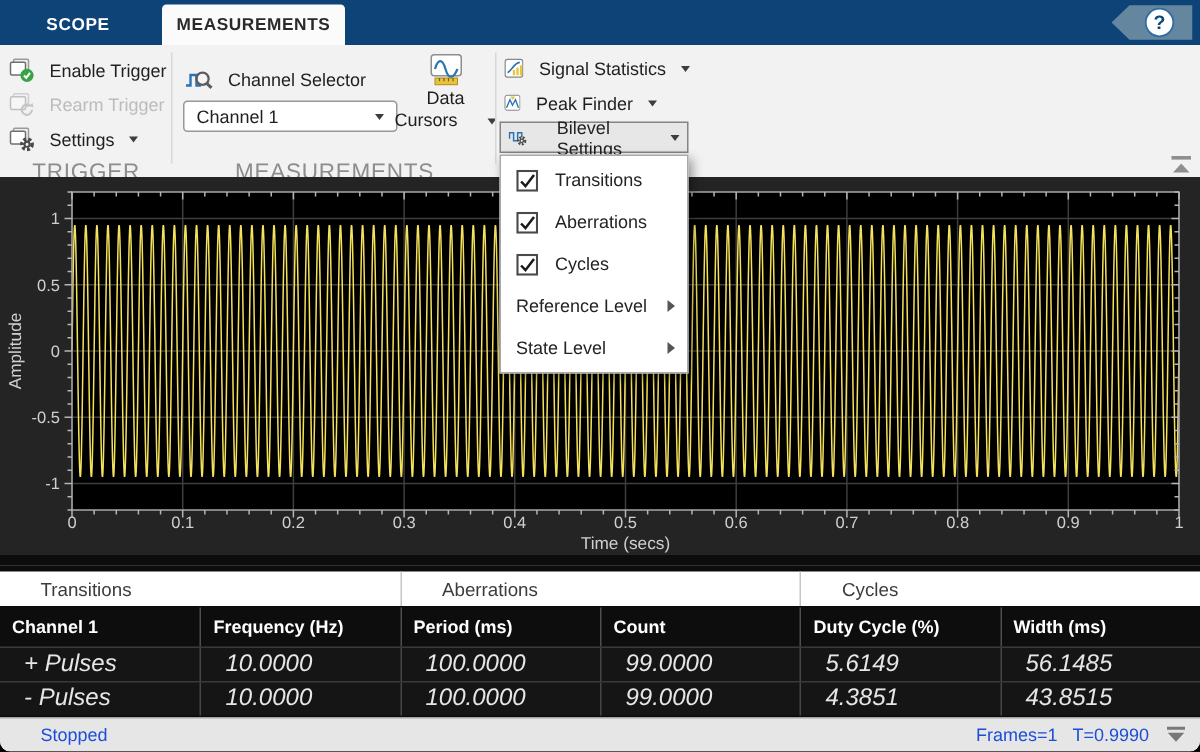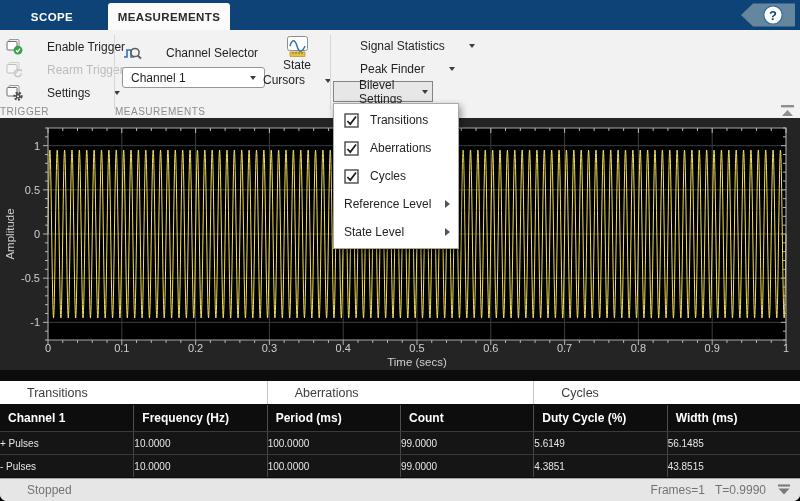--- a/index.html
+++ b/index.html
@@ -11,35 +11,35 @@
   
   .titlebar { position:absolute; top:0; left:0; width:800px; height:30px; background:#0e4377; }
   .tab { position:absolute; top:3px; height:27px; display:flex; align-items:center;
          justify-content:center; font-size:11.5px; letter-spacing:.4px; cursor:default;font-weight:bold; }
   .tab-scope { left:0; width:104px; color:#ffffff; }
   .tab-meas  { left:108px; width:122px; background:#fbfbfb; color:#2a2a2a; border-radius:3px 3px 0 0; }
   .help-badge { position:absolute; top:3px; right:5px; }
 
   
   .toolbar { position:absolute; top:30px; left:0; width:800px; height:88px; background:#f2f2f2; }
-  .tb-item { position:absolute; display:flex; align-items:center; gap:24px;
+  .tb-item { position:absolute; display:flex; align-items:center; gap:10px;
              font-size:12px; color:#1f1f1f; white-space:nowrap; }
   .tb-item.disabled { color:#bcbcbc; }
-  .sec-label { position:absolute; top:76px; font-size:10px; color:#8d8d8d;
-               letter-spacing:.5px; }
+  .sec-label { position:absolute; top:76px; font-size:15px; color:#8d8d8d;
+               letter-spacing:.5px; text-align:center; }
   .vdivider { position:absolute; top:5px; height:74px; width:1px; background:#d7d7d7; }
   .caret { width:0; height:0; border-left:3.5px solid transparent; border-right:3.5px solid transparent;
            border-top:4px solid #3d3d3d; display:inline-block; }
   .combo { position:absolute; left:122px; top:37px; width:143px; height:21px; background:#fff;
            border:1px solid #979797; border-radius:3px; font-size:12px; color:#1f1f1f;
            display:flex; align-items:center; padding:0 8px; }
   .combo .caret { margin-left:auto; }
   .datacursors { position:absolute; left:268px; top:5px; width:58px; display:flex;
                  flex-direction:column; align-items:center; font-size:12px; color:#1f1f1f; line-height:15px; }
-  .bilevel-btn { position:absolute; left:333px; top:51px; width:100px; height:21px;
+  .bilevel-btn { position:absolute; left:333px; top:51px; width:126px; height:21px;
                  background:#e7e7e7; border:1px solid #858585; display:flex; align-items:center;
                  gap:20px; padding:0 5px; font-size:12px; color:#1f1f1f; }
   .bilevel-btn .caret { margin-left:auto; }
   .arrow-right-slot { margin-left:auto; }
   .collapse-btn { position:absolute; left:779px; top:73px; width:18px; height:14px; }
 
   
   .menu { position:absolute; left:333px; top:103px; width:126px; background:#ffffff;
           border:1px solid #a9a9a9; box-shadow:2px 3px 7px rgba(0,0,0,.4); z-index:50; padding:2px 0; }
   .menu-item { height:28px; display:flex; align-items:center; padding:0 8px 0 10px;
@@ -57,28 +57,28 @@
   .tbl { position:absolute; top:377px; left:0; width:800px; height:101px; background:#0c0c0c; }
   .tbl-groups { display:grid; grid-template-columns:repeat(3,1fr); height:23px; background:#ffffff; margin-top:4px; }
   .tbl-group { display:flex; align-items:center; padding-left:27px; font-size:12.5px; color:#3c3c3c;
                border-left:1px solid #c6c6c6; }
   .tbl-group:first-child { border-left:none; }
   .tbl-head { display:grid; grid-template-columns:repeat(6,1fr); height:26px; background:#0d0d0d; margin-top:1px; }
   .tbl-head .cell { font-weight:bold; color:#ffffff; font-size:12px; display:flex; align-items:center;
                     padding-left:8px; border-left:1px solid #4f4f4f; }
   .tbl-row { display:grid; grid-template-columns:repeat(6,1fr); height:23px; background:#151515;
              border-top:1px solid #3a3a3a; }
-  .tbl-row .cell { color:#e6e6e6; font-size:10px; display:flex; align-items:center;
-                   padding-left:0; border-left:1px solid #464646; }
+  .tbl-row .cell { color:#e6e6e6; font-size:16px; display:flex; align-items:center;
+                   padding-left:16px; border-left:1px solid #464646;font-style:italic; }
   .cell:first-child { border-left:none !important; }
 
   
   .statusbar { position:absolute; top:478px; left:0; width:800px; height:23px; background:#e6e6e6;
                border-top:1px solid #a3a3a3; display:flex; align-items:center; font-size:12px;
-               color:#737373; padding:0 8px 0 27px; }
+               color:#1d4ed8; padding:0 8px 0 27px; }
   .statusbar .right { margin-left:auto; display:flex; align-items:center; gap:10px;padding-left:19px; }
 </style>
 </head>
 <body>
 
 <div class="app">
 
   <div class="titlebar" style="background: rgb(14, 67, 119);">
     <div class="tab tab-scope">SCOPE</div>
     <div class="tab tab-meas">MEASUREMENTS</div>
@@ -141,21 +141,21 @@
       <span class="caret"></span>
     </div>
 
     <div class="datacursors">
       <svg width="23" height="23" viewBox="0 0 23 23">
         <rect x="1.5" y="1.5" width="20" height="14" rx="2" fill="#ffffff" stroke="#8e8e8e"></rect>
         <path d="M4 11 c2 -7 5 -7 7 0 c2 7 5 7 8 0" stroke="#2d74b5" stroke-width="1.5" fill="none"></path>
         <rect x="4" y="17" width="15" height="4.5" fill="#e8c33d" stroke="#a8861a" stroke-width="0.6"></rect>
         <path d="M7 17 v2.2 M10 17 v2.2 M13 17 v2.2 M16 17 v2.2" stroke="#7a6111" stroke-width="0.8"></path>
       </svg>
-      <span>State</span>
+      <span>Data</span>
       <span style="display:flex;align-items:center;gap:20px;">
         <span>Cursors</span>
         <span class="caret"></span>
       </span>
     </div>
 
     <div class="sec-label" style="left:115px; width:216px;">MEASUREMENTS</div>
     <div class="vdivider" style="left:330px;"></div>
 
     <div class="tb-item" style="left:336px; top:7px; width:124px;">

